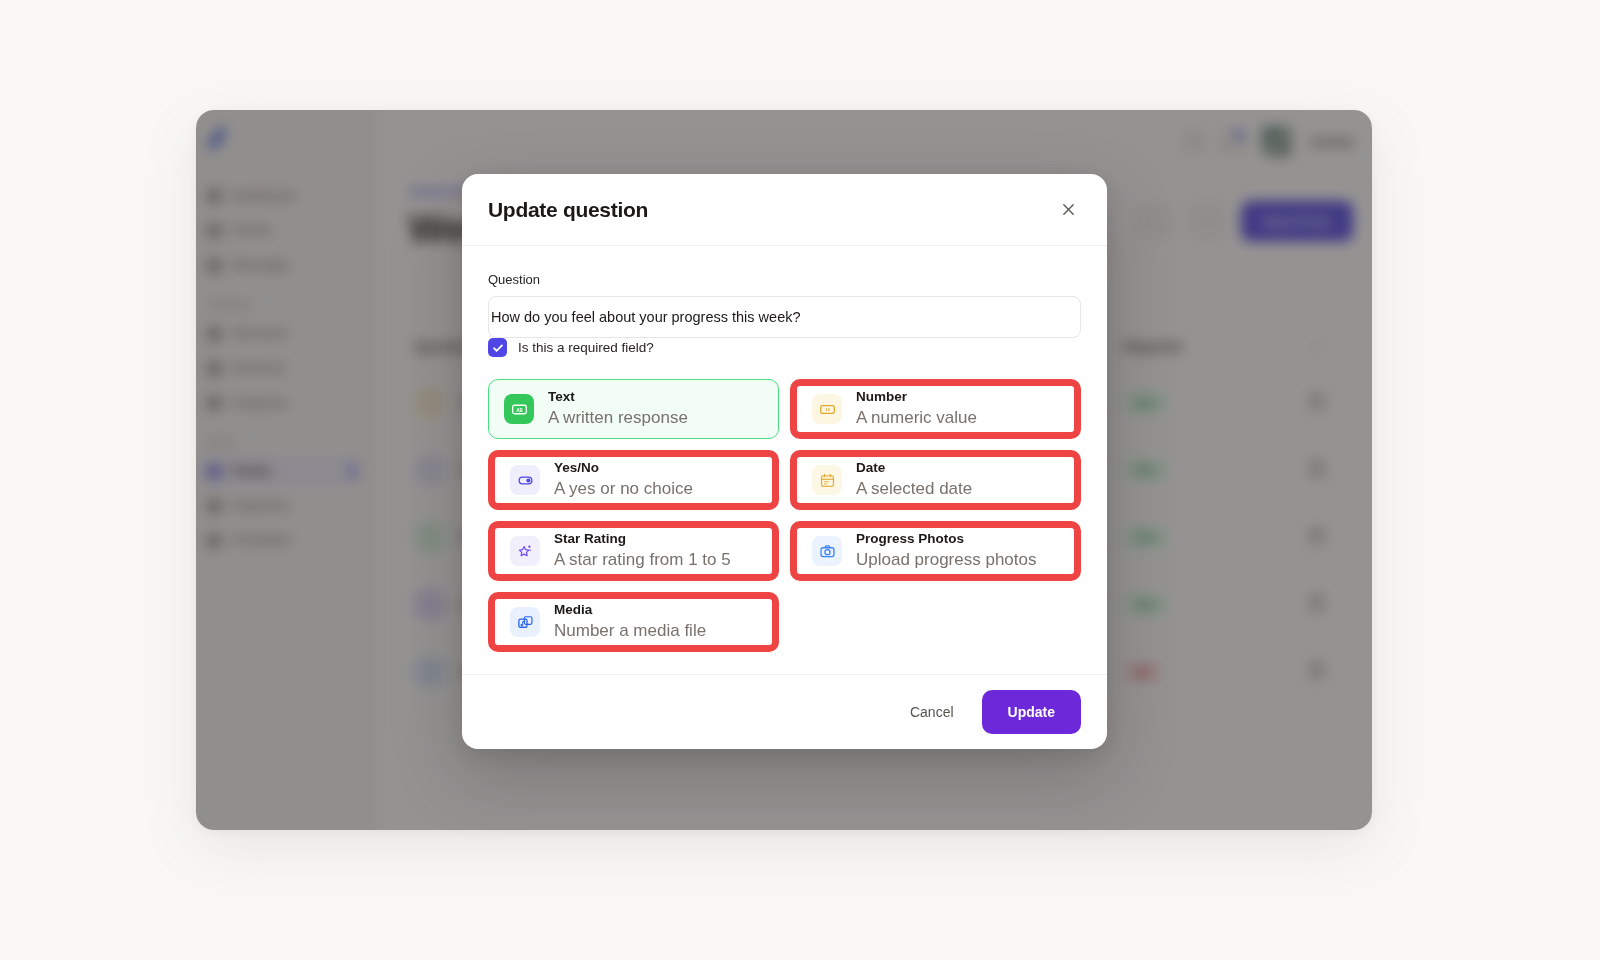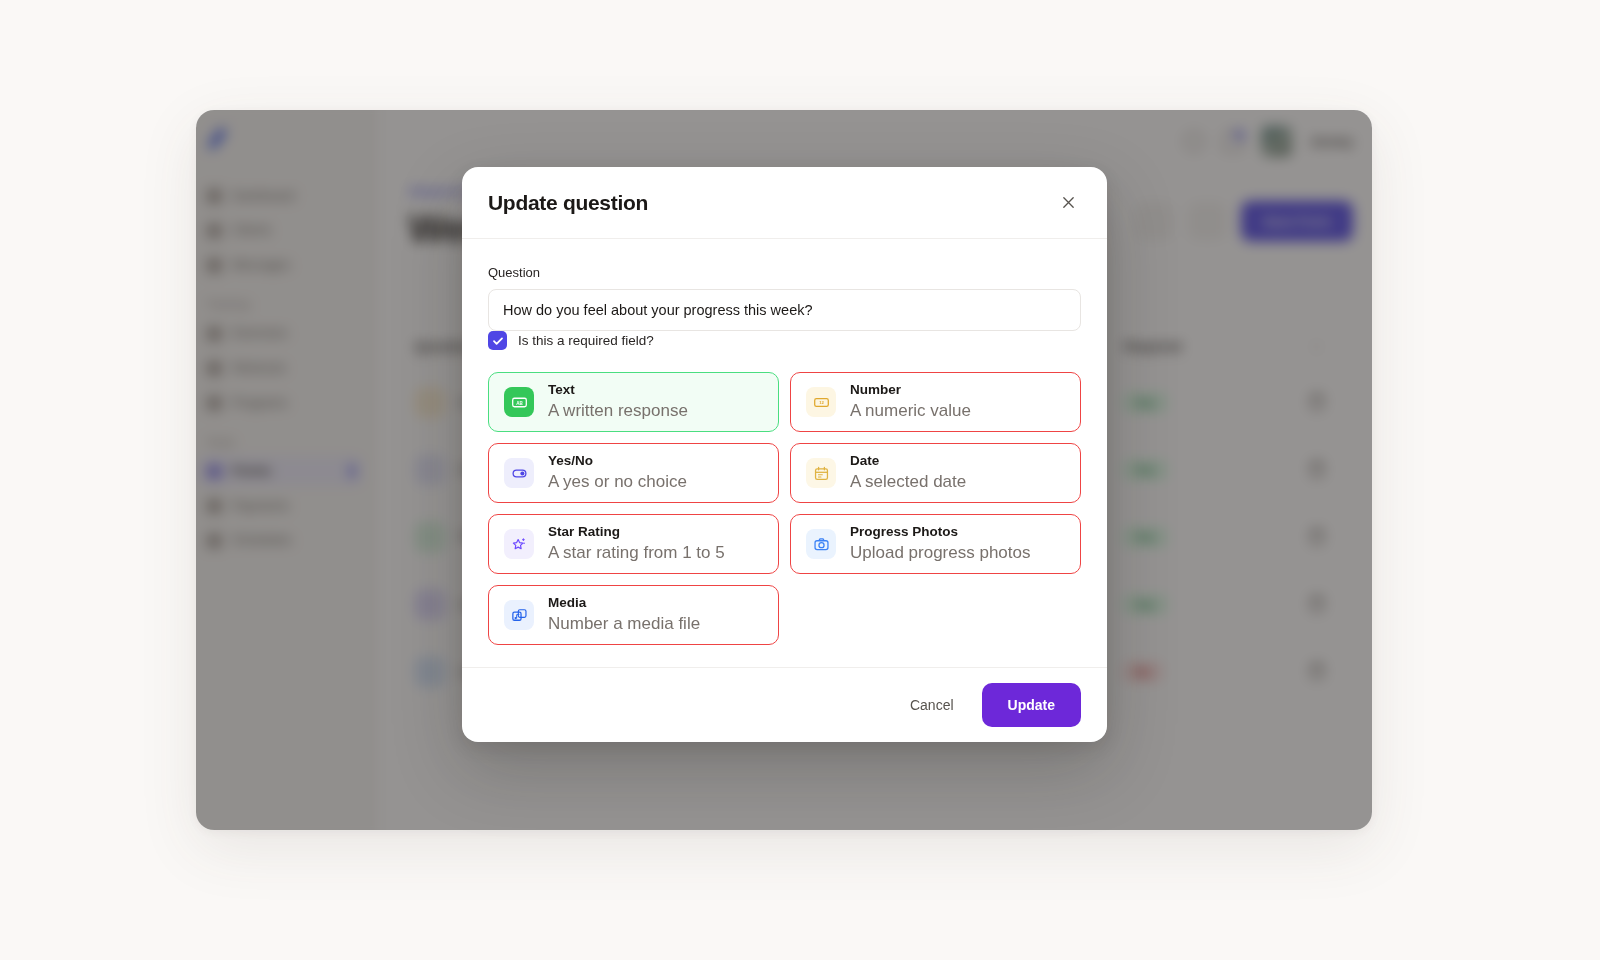--- a/index.html
+++ b/index.html
@@ -98,21 +98,21 @@
   .rcell { width: 160px; }
   .badge { display: inline-block; padding: 4px 12px; border-radius: 6px; font-size: 11.5px; font-weight: 700; }
   .badge.yes { background: #dcfce7; color: #15803d; }
   .badge.no  { background: #fee2e2; color: #b91c1c; }
   .acell { width: 60px; display: flex; justify-content: center; }
   .trash { width: 13px; height: 15px; border: 2px solid #8b8682; border-top-width: 4px; border-radius: 2px; }
 
   
   #modal {
     position: absolute;
-    left: 462px; top: 167px;
+    left: 462px; top: 174px;
     width: 645px;
     background: #ffffff;
     border-radius: 16px;
     z-index: 40;
     box-shadow: 0 26px 70px rgba(25,22,20,.22), 0 6px 18px rgba(25,22,20,.10);
     overflow: hidden;
   }
   .m-head {
     height: 72px; padding: 0 26px;
     display: flex; align-items: center; justify-content: space-between;
@@ -121,40 +121,40 @@
   .m-title { font-size: 21px; font-weight: 700; color: #1c1917; letter-spacing: -.3px; }
   .m-close {
     width: 26px; height: 26px; display: flex; align-items: center; justify-content: center;
     color: #57534e; font-size: 19px; line-height: 1; cursor: pointer;
   }
   .m-body { padding: 26px 26px 22px; }
 
   .field-label { font-size: 13px; color: #292524; margin-bottom: 9px; }
   .q-input {
     width: 100%; height: 42px; border: 1px solid #e8e5e2; border-radius: 8px;
-    padding: 0 14px; font-size: 14.5px; color: #1c1917;
+    padding: 0 2px; font-size: 14.5px; color: #1c1917;
     font-family: "Liberation Sans", sans-serif; background: #fff; outline: none;
   }
 
   .req-row { display: flex; align-items: center; gap: 11px; }
   .cbox {
     width: 19px; height: 19px; border-radius: 5px; background: #4f46e5;
     display: flex; align-items: center; justify-content: center; flex: none; cursor: pointer;
   }
   .cbox svg { width: 12px; height: 12px; }
   .req-text { font-size: 13.5px; color: #292524; }
 
   .grid {
     margin-top: 22px;
     display: grid; grid-template-columns: 1fr 1fr; gap: 11px 11px;
   }
   .card {
     display: flex; align-items: center; gap: 14px;
     height: 60px; padding: 0 15px;
-    border: 1px solid #ef4444; border-radius: 10px; background: #fff; cursor: pointer;
+    border: 7px solid #ef4444; border-radius: 10px; background: #fff; cursor: pointer;
   }
   .card.selected { border: 1.5px solid #4ade80; background: #f2fdf5; }
   .card-ico {
     width: 30px; height: 30px; border-radius: 8px; flex: none;
     display: flex; align-items: center; justify-content: center;
   }
   .card-ico svg { width: 17px; height: 17px; }
   .c-title { font-size: 13.5px; font-weight: 700; color: #1c1917; line-height: 1.3; }
   .c-sub { font-size: 17px; color: #78716c; line-height: 1.35; margin-top: 2px; }
 

